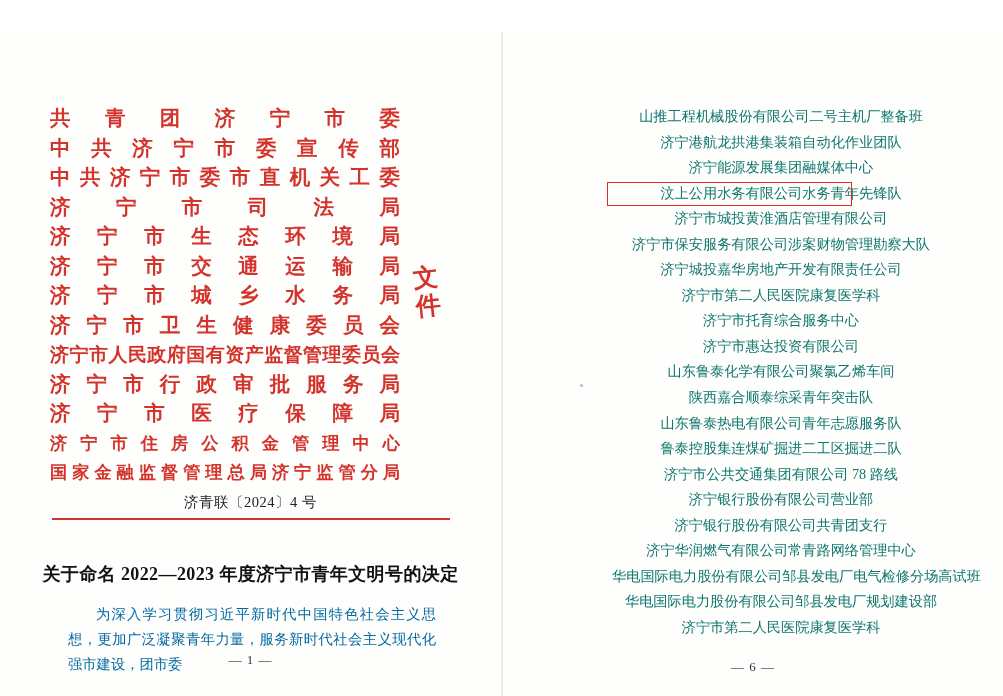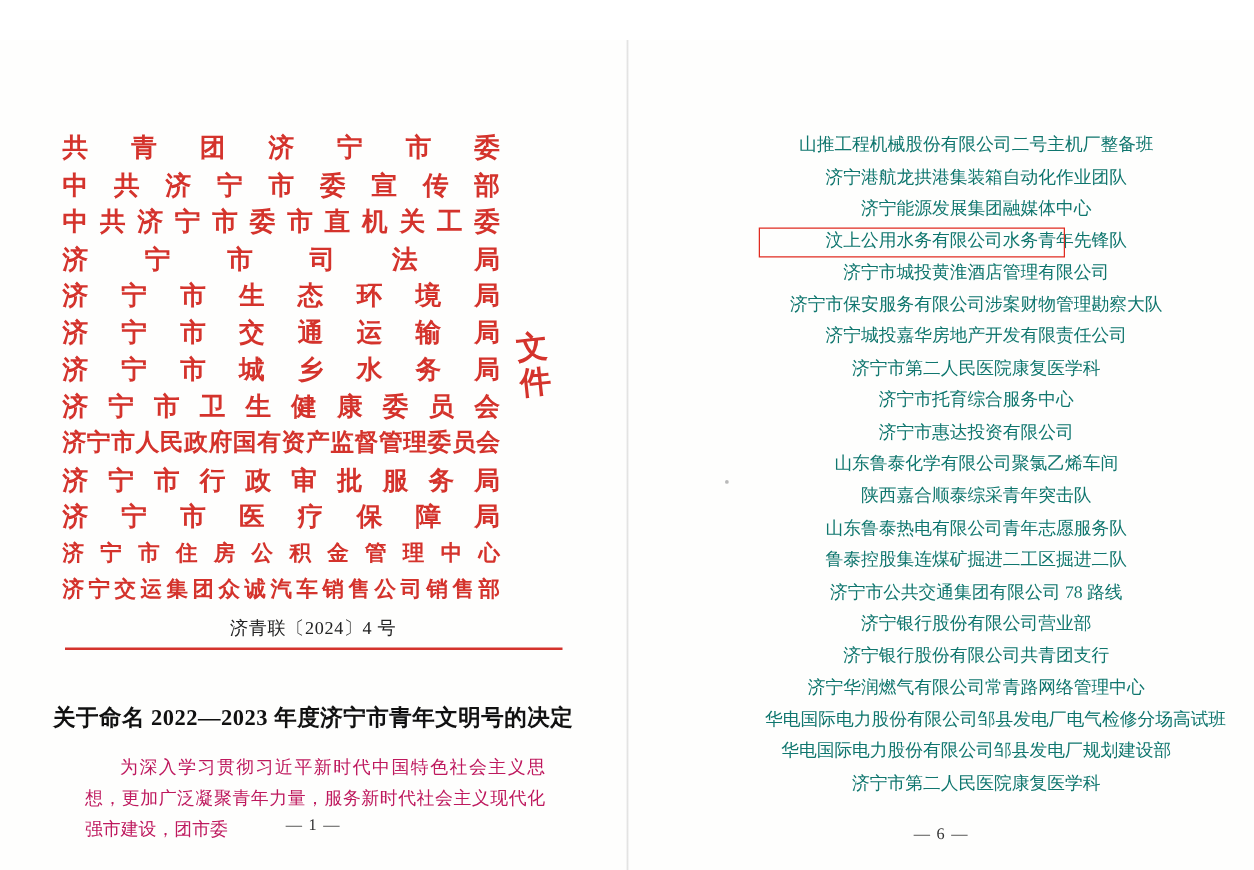--- a/index.html
+++ b/index.html
@@ -105,21 +105,21 @@
     color: #111;
     letter-spacing: 0.4px;
   }
   .body-para {
     position: absolute;
     left: 68px;
     top: 570px;
     width: 368px;
     font-size: 14.3px;
     line-height: 25px;
-    color: #be185d;
+    color: #0369a1;
     text-align: justify;
     text-indent: 28px;
   }
   .page-num-left {
     position: absolute;
     left: 0;
     top: 620px;
     width: 501px;
     text-align: center;
     font-size: 13px;
@@ -190,21 +190,21 @@
     <span class="issuer-line">中 共 济 宁 市 委 市 直 机 关 工 委</span>
     <span class="issuer-line">济 宁 市 司 法 局</span>
     <span class="issuer-line">济 宁 市 生 态 环 境 局</span>
     <span class="issuer-line">济 宁 市 交 通 运 输 局</span>
     <span class="issuer-line">济 宁 市 城 乡 水 务 局</span>
     <span class="issuer-line">济 宁 市 卫 生 健 康 委 员 会</span>
     <span class="issuer-line small">济宁市人民政府国有资产监督管理委员会</span>
     <span class="issuer-line">济 宁 市 行 政 审 批 服 务 局</span>
     <span class="issuer-line">济 宁 市 医 疗 保 障 局</span>
     <span class="issuer-line smaller">济 宁 市 住 房 公 积 金 管 理 中 心</span>
-    <span class="issuer-line smaller">济宁交运集团众诚汽车销售公司销售部</span>
+    <span class="issuer-line smaller">国家金融监督管理总局济宁监管分局</span>
   </div>
 
   <div class="wenjian">文件</div>
 
   <div class="doc-number">济青联〔2024〕4 号</div>
 
   <div class="red-rule"></div>
 
   <div class="decision-title">关于命名 2022—2023 年度济宁市青年文明号的决定</div>
 

